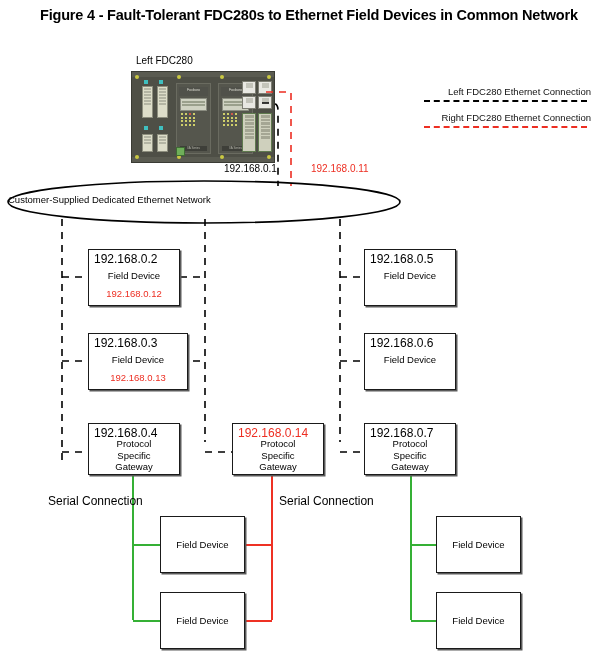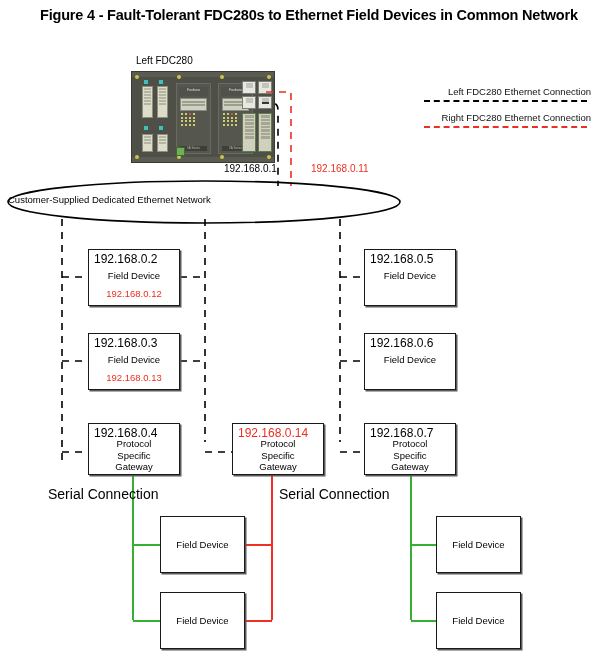--- a/index.html
+++ b/index.html
@@ -74,21 +74,21 @@
   .box-ip.red{color:#ed2e22;}
   .box-title{
     position:absolute;left:0;right:0;text-align:center;font-size:9.5px;color:#000;line-height:11.5px;
   }
   .gw-title{position:absolute;left:0;right:0;top:14px;text-align:center;font-size:9.5px;line-height:11.5px;color:#000;}
 
   #ellipse-label{
     position:absolute;left:8px;top:194px;width:392px;text-align:left;
     font-size:9.5px;color:#000;
   }
-  .ser-lbl{position:absolute;font-size:14px;color:#000;white-space:nowrap;}
+  .ser-lbl{position:absolute;font-size:12px;color:#000;white-space:nowrap;margin-top:8px;}
 </style>
 </head>
 <body>
 
 <div id="figure-title">Figure 4 - Fault-Tolerant FDC280s to Ethernet Field Devices in Common Network</div>
 
 <div id="diagram">
 
   <div class="lbl lbl-blk" style="left:136px;top:55px;">Left FDC280</div>
   <div class="lbl lbl-blk" style="left:209px;top:55px;margin-top:21px;">Right FDC280</div>
@@ -293,21 +293,21 @@
   </svg>
 
   <div id="ellipse-label">Customer-Supplied Dedicated Ethernet Network</div>
 
   <div class="box" style="left:88px;top:249px;width:92px;height:57px;">
     <div class="box-ip">192.168.0.2</div>
     <div class="box-title" style="top:20px;">Field Device</div>
     <div class="box-title" style="top:38px;color:#ed2e22;">192.168.0.12</div>
   </div>
 
-  <div class="box" style="left:88px;top:333px;width:92px;height:57px;">
+  <div class="box" style="left:88px;top:333px;width:100px;height:57px;">
     <div class="box-ip">192.168.0.3</div>
     <div class="box-title" style="top:20px;">Field Device</div>
     <div class="box-title" style="top:38px;color:#ed2e22;">192.168.0.13</div>
   </div>
 
   <div class="box" style="left:364px;top:249px;width:92px;height:57px;">
     <div class="box-ip">192.168.0.5</div>
     <div class="box-title" style="top:20px;">Field Device</div>
   </div>
 

